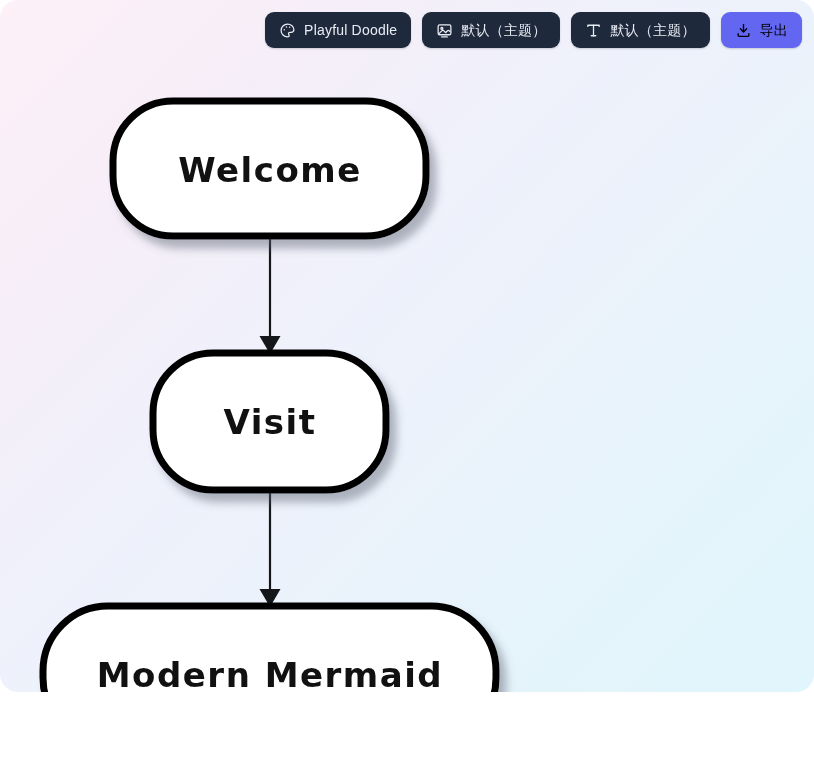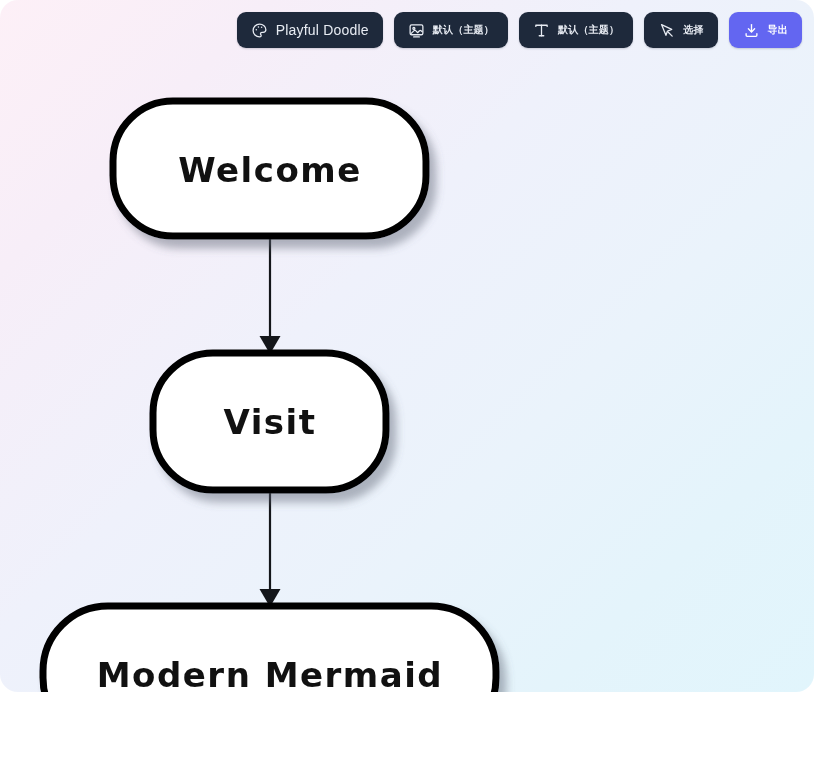--- a/index.html
+++ b/index.html
@@ -58,21 +58,21 @@
     font-size: 14px;
     line-height: 1;
     white-space: nowrap;
     box-sizing: border-box;
     cursor: pointer;
     user-select: none;
     box-shadow: 0 1px 2px rgba(15, 23, 42, 0.18);
   }
   .tbtn.primary {
     background: #6366f1;
-    color: #ffffff;
+    color: #000000;
     text-align: right;
   }
   .tbtn .label {
     display: block;
     font-size: 14px;
     letter-spacing: 0.2px;
   }
   .tbtn .ico {
     display: flex;
     align-items: center;
@@ -80,22 +80,21 @@
     width: 17px;
     height: 17px;
     flex: 0 0 auto;
   }
   .tbtn .ico svg {
     display: block;
     width: 17px;
     height: 17px;
   }
   .tbtn.cjk .label {
-    font-size: 10px;
-    font-weight: bold;
+    font-size: 14px;
   }
 
   
   .canvas {
     position: absolute;
     inset: 0;
     z-index: 1;
   }
   .diagram-svg {
     position: absolute;
@@ -166,29 +165,20 @@
       <span class="ico">
         <svg viewBox="0 0 24 24" fill="none" stroke="currentColor" stroke-width="1.8" stroke-linecap="round" stroke-linejoin="round">
           <path d="M4 6.2V4.6h16v1.6"></path>
           <path d="M12 4.6V19.4"></path>
           <path d="M8.8 19.4h6.4"></path>
         </svg>
       </span>
       <span class="label">默认（主题）</span>
     </div>
 
-    <div class="tbtn cjk">
-      <span class="ico">
-        <svg viewBox="0 0 24 24" fill="none" stroke="currentColor" stroke-width="1.8" stroke-linecap="round" stroke-linejoin="round">
-          <path d="M5 3.6l6.2 15.2 2.2-6 6-2.4z"></path>
-          <path d="M14.2 14.2L20 20"></path>
-        </svg>
-      </span>
-      <span class="label">选择</span>
-    </div>
 
 
 
     <div class="tbtn primary cjk">
       <span class="ico">
         <svg viewBox="0 0 24 24" fill="none" stroke="currentColor" stroke-width="1.9" stroke-linecap="round" stroke-linejoin="round">
           <path d="M12 3.6v10"></path>
           <path d="M7.6 9.6L12 14l4.4-4.4"></path>
           <path d="M4.4 16.6v2.2c0 .8.65 1.45 1.45 1.45h12.3c.8 0 1.45-.65 1.45-1.45v-2.2"></path>
         </svg>

